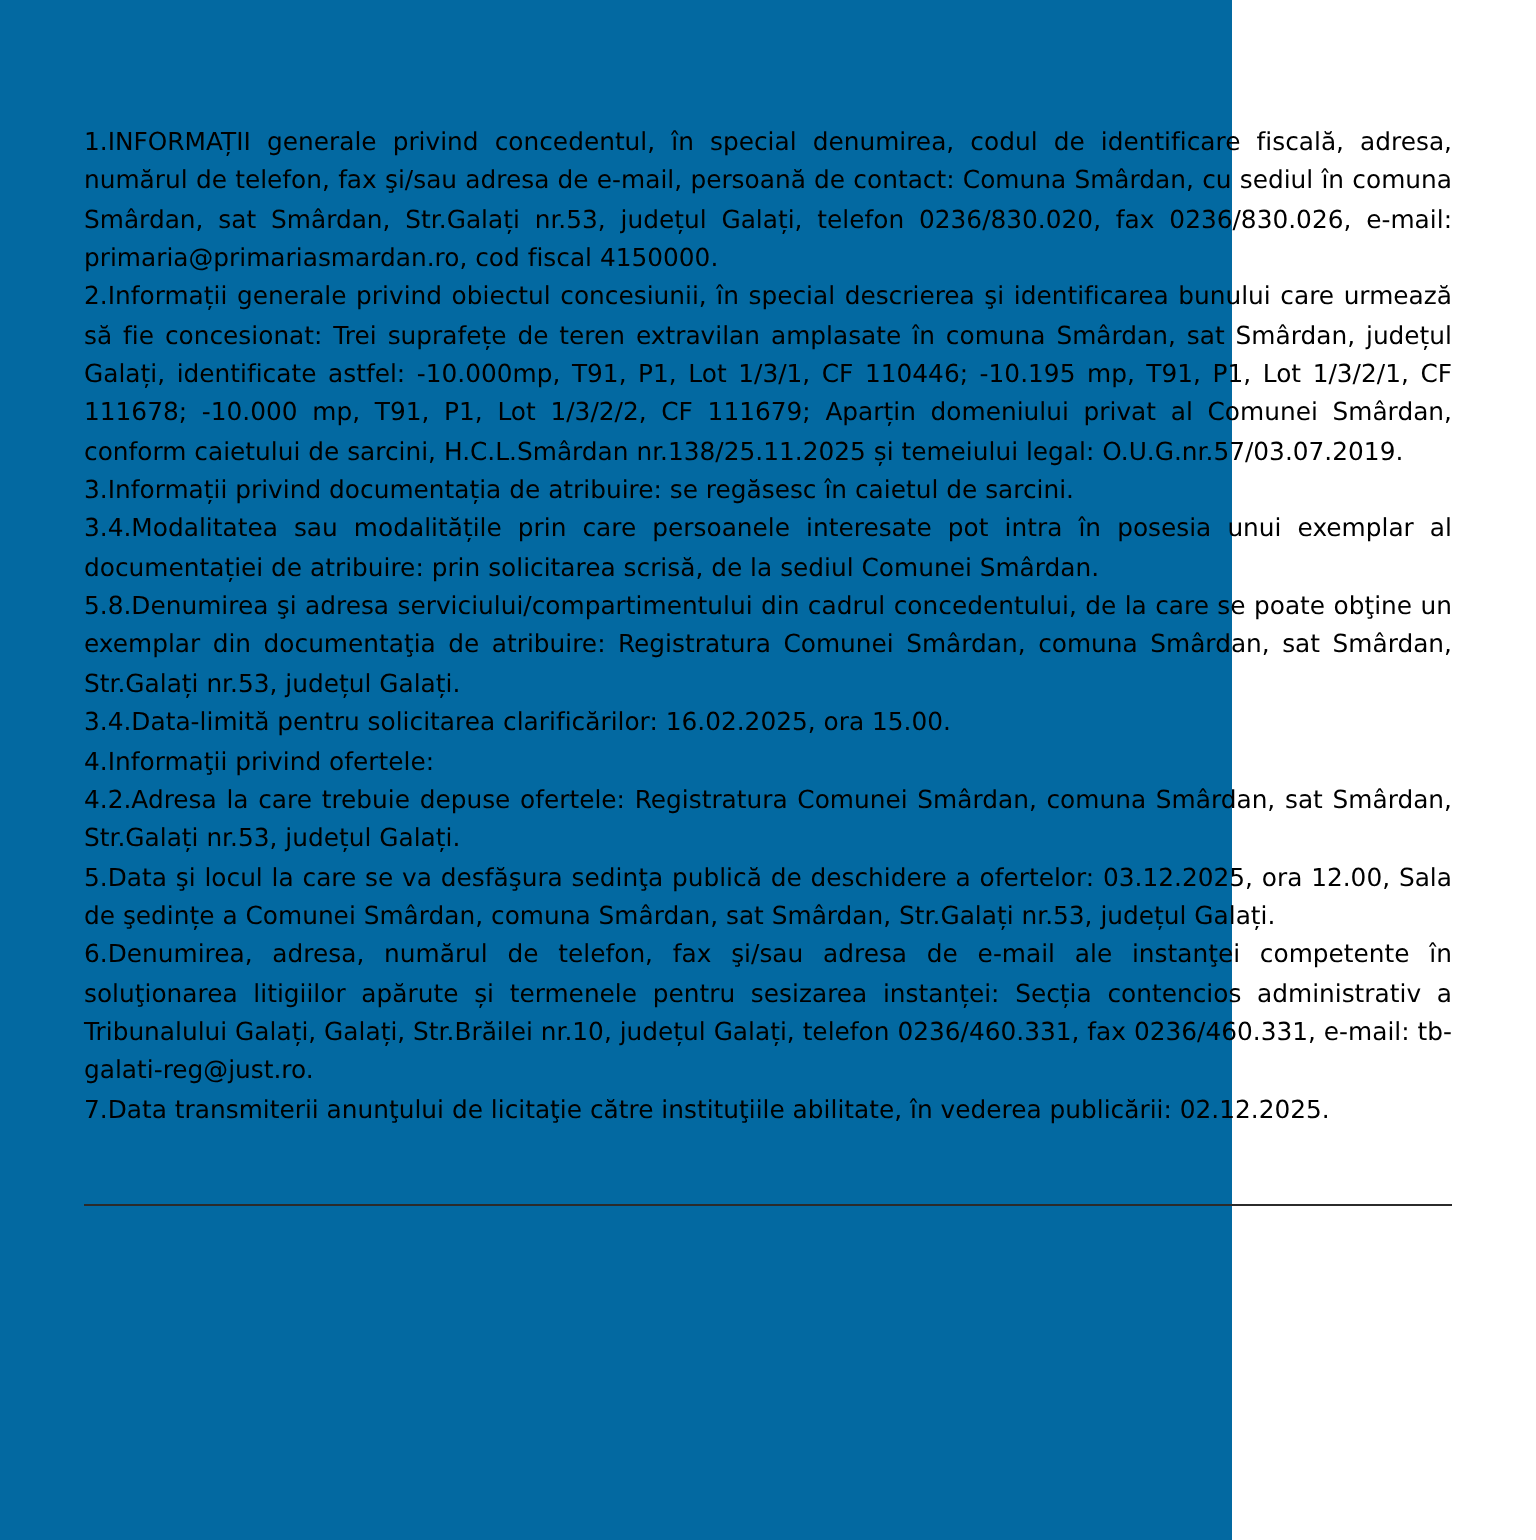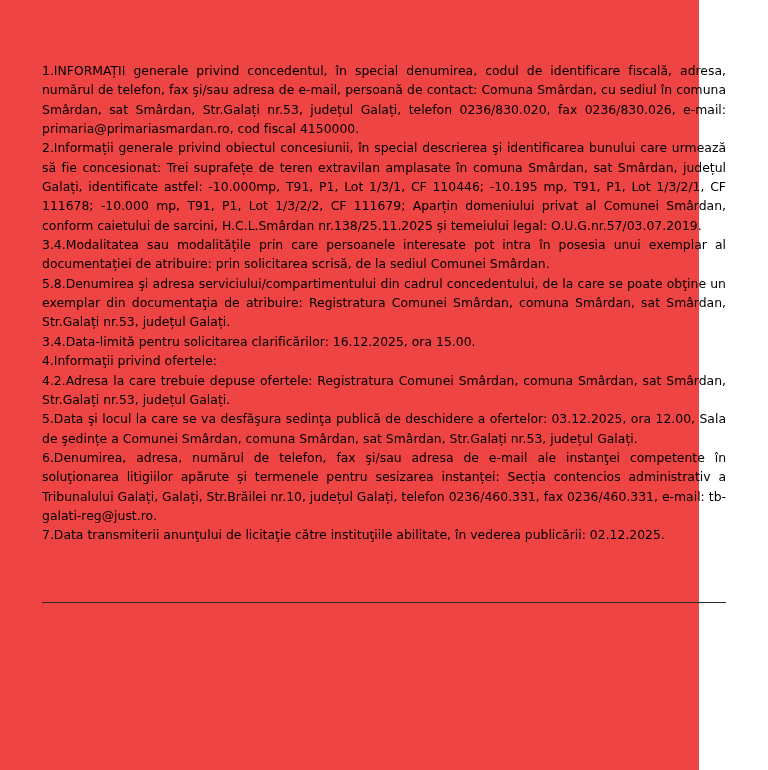--- a/index.html
+++ b/index.html
@@ -11,23 +11,23 @@
     width: 768px;
     height: 770px;
     background: #ffffff;
     font-family: "DejaVu Sans", "Liberation Sans", sans-serif;
     color: #000000;
     overflow: hidden;
   }
 
   .page {
     position: relative;
-    width: 699px;
+    width: 616px;
     height: 770px;
-    background: #ef4444;
+    background: #0369a1;
     box-sizing: border-box;
   }
 
   .doc-body {
     position: absolute;
     left: 42px;
     top: 61px;
     width: 684px;
   }
 
@@ -65,27 +65,28 @@
 <body>
 
 <div class="page">
 
   <div class="doc-body">
 
     <p class="para">1.INFORMAȚII generale privind concedentul, în special denumirea, codul de identificare fiscală, adresa, numărul de telefon, fax şi/sau adresa de e-mail, persoană de contact: Comuna Smârdan, cu sediul în comuna Smârdan, sat Smârdan, Str.Galați nr.53, județul Galați, telefon 0236/830.020, fax 0236/830.026, e-mail: primaria@primariasmardan.ro, cod fiscal 4150000.</p>
 
     <p class="para">2.Informații generale privind obiectul concesiunii, în special descrierea şi identificarea bunului care urmează să fie concesionat: Trei suprafețe de teren extravilan amplasate în comuna Smârdan, sat Smârdan, județul Galați, identificate astfel: -10.000mp, T91, P1, Lot 1/3/1, CF 110446; -10.195 mp, T91, P1, Lot 1/3/2/1, CF 111678; -10.000 mp, T91, P1, Lot 1/3/2/2, CF 111679; Aparțin domeniului privat al Comunei Smârdan, conform caietului de sarcini, H.C.L.Smârdan nr.138/25.11.2025 și temeiului legal: O.U.G.nr.57/03.07.2019.</p>
 
+    <p class="para nojustify">3.Informații privind documentația de atribuire: se regăsesc în caietul de sarcini.</p>
 
     <p class="para">3.4.Modalitatea sau modalitățile prin care persoanele interesate pot intra în posesia unui exemplar al documentației de atribuire: prin solicitarea scrisă, de la sediul Comunei Smârdan.</p>
 
     <p class="para">5.8.Denumirea şi adresa serviciului/compartimentului din cadrul concedentului, de la care se poate obţine un exemplar din documentaţia de atribuire: Registratura Comunei Smârdan, comuna Smârdan, sat Smârdan, Str.Galați nr.53, județul Galați.</p>
 
 
-    <p class="para nojustify">3.4.Data-limită pentru solicitarea clarificărilor: 16.12.2025, ora 15.00.</p>
+    <p class="para nojustify">3.4.Data-limită pentru solicitarea clarificărilor: 16.02.2025, ora 15.00.</p>
 
     <p class="para nojustify">4.Informaţii privind ofertele:</p>
 
 
     <p class="para">4.2.Adresa la care trebuie depuse ofertele: Registratura Comunei Smârdan, comuna Smârdan, sat Smârdan, Str.Galați nr.53, județul Galați.</p>
 
 
     <p class="para">5.Data şi locul la care se va desfăşura sedinţa publică de deschidere a ofertelor: 03.12.2025, ora 12.00, Sala de şedințe a Comunei Smârdan, comuna Smârdan, sat Smârdan, Str.Galați nr.53, județul Galați.</p>
 
     <p class="para">6.Denumirea, adresa, numărul de telefon, fax şi/sau adresa de e-mail ale instanţei competente în soluţionarea litigiilor apărute și termenele pentru sesizarea instanței: Secția contencios administrativ a Tribunalului Galați, Galați, Str.Brăilei nr.10, județul Galați, telefon 0236/460.331, fax 0236/460.331, e-mail: tb-galati-reg@just.ro.</p>

